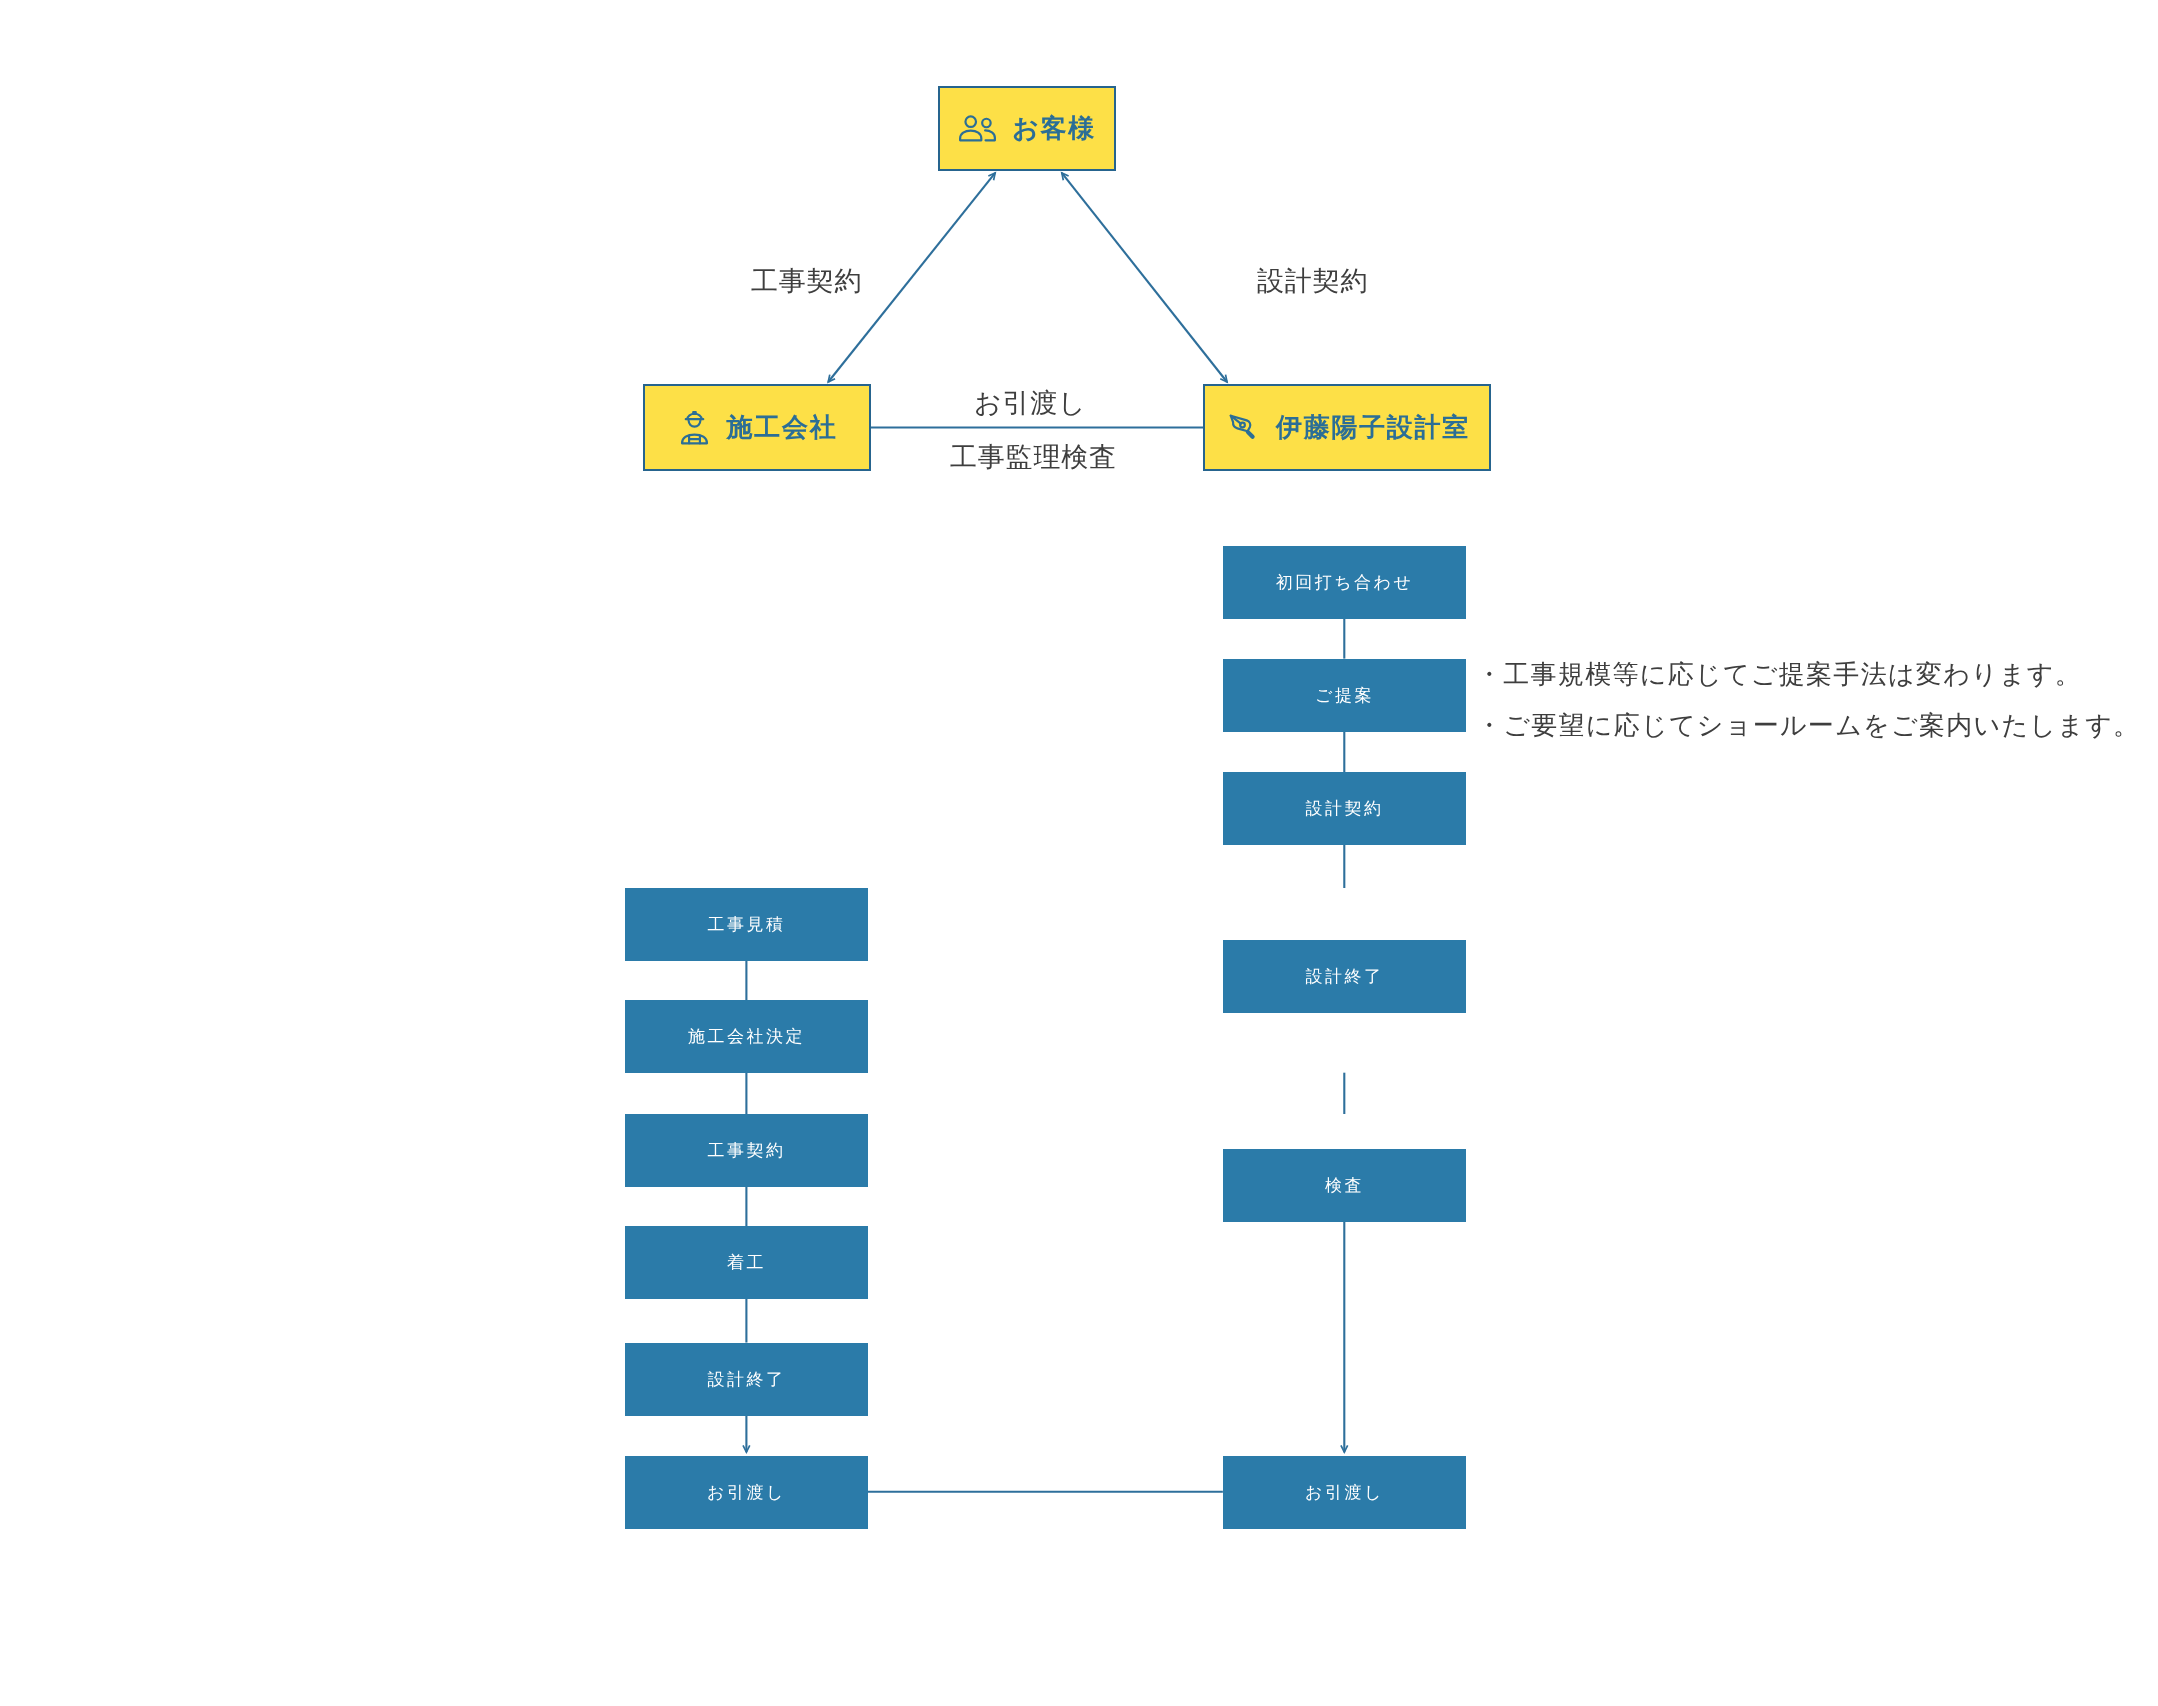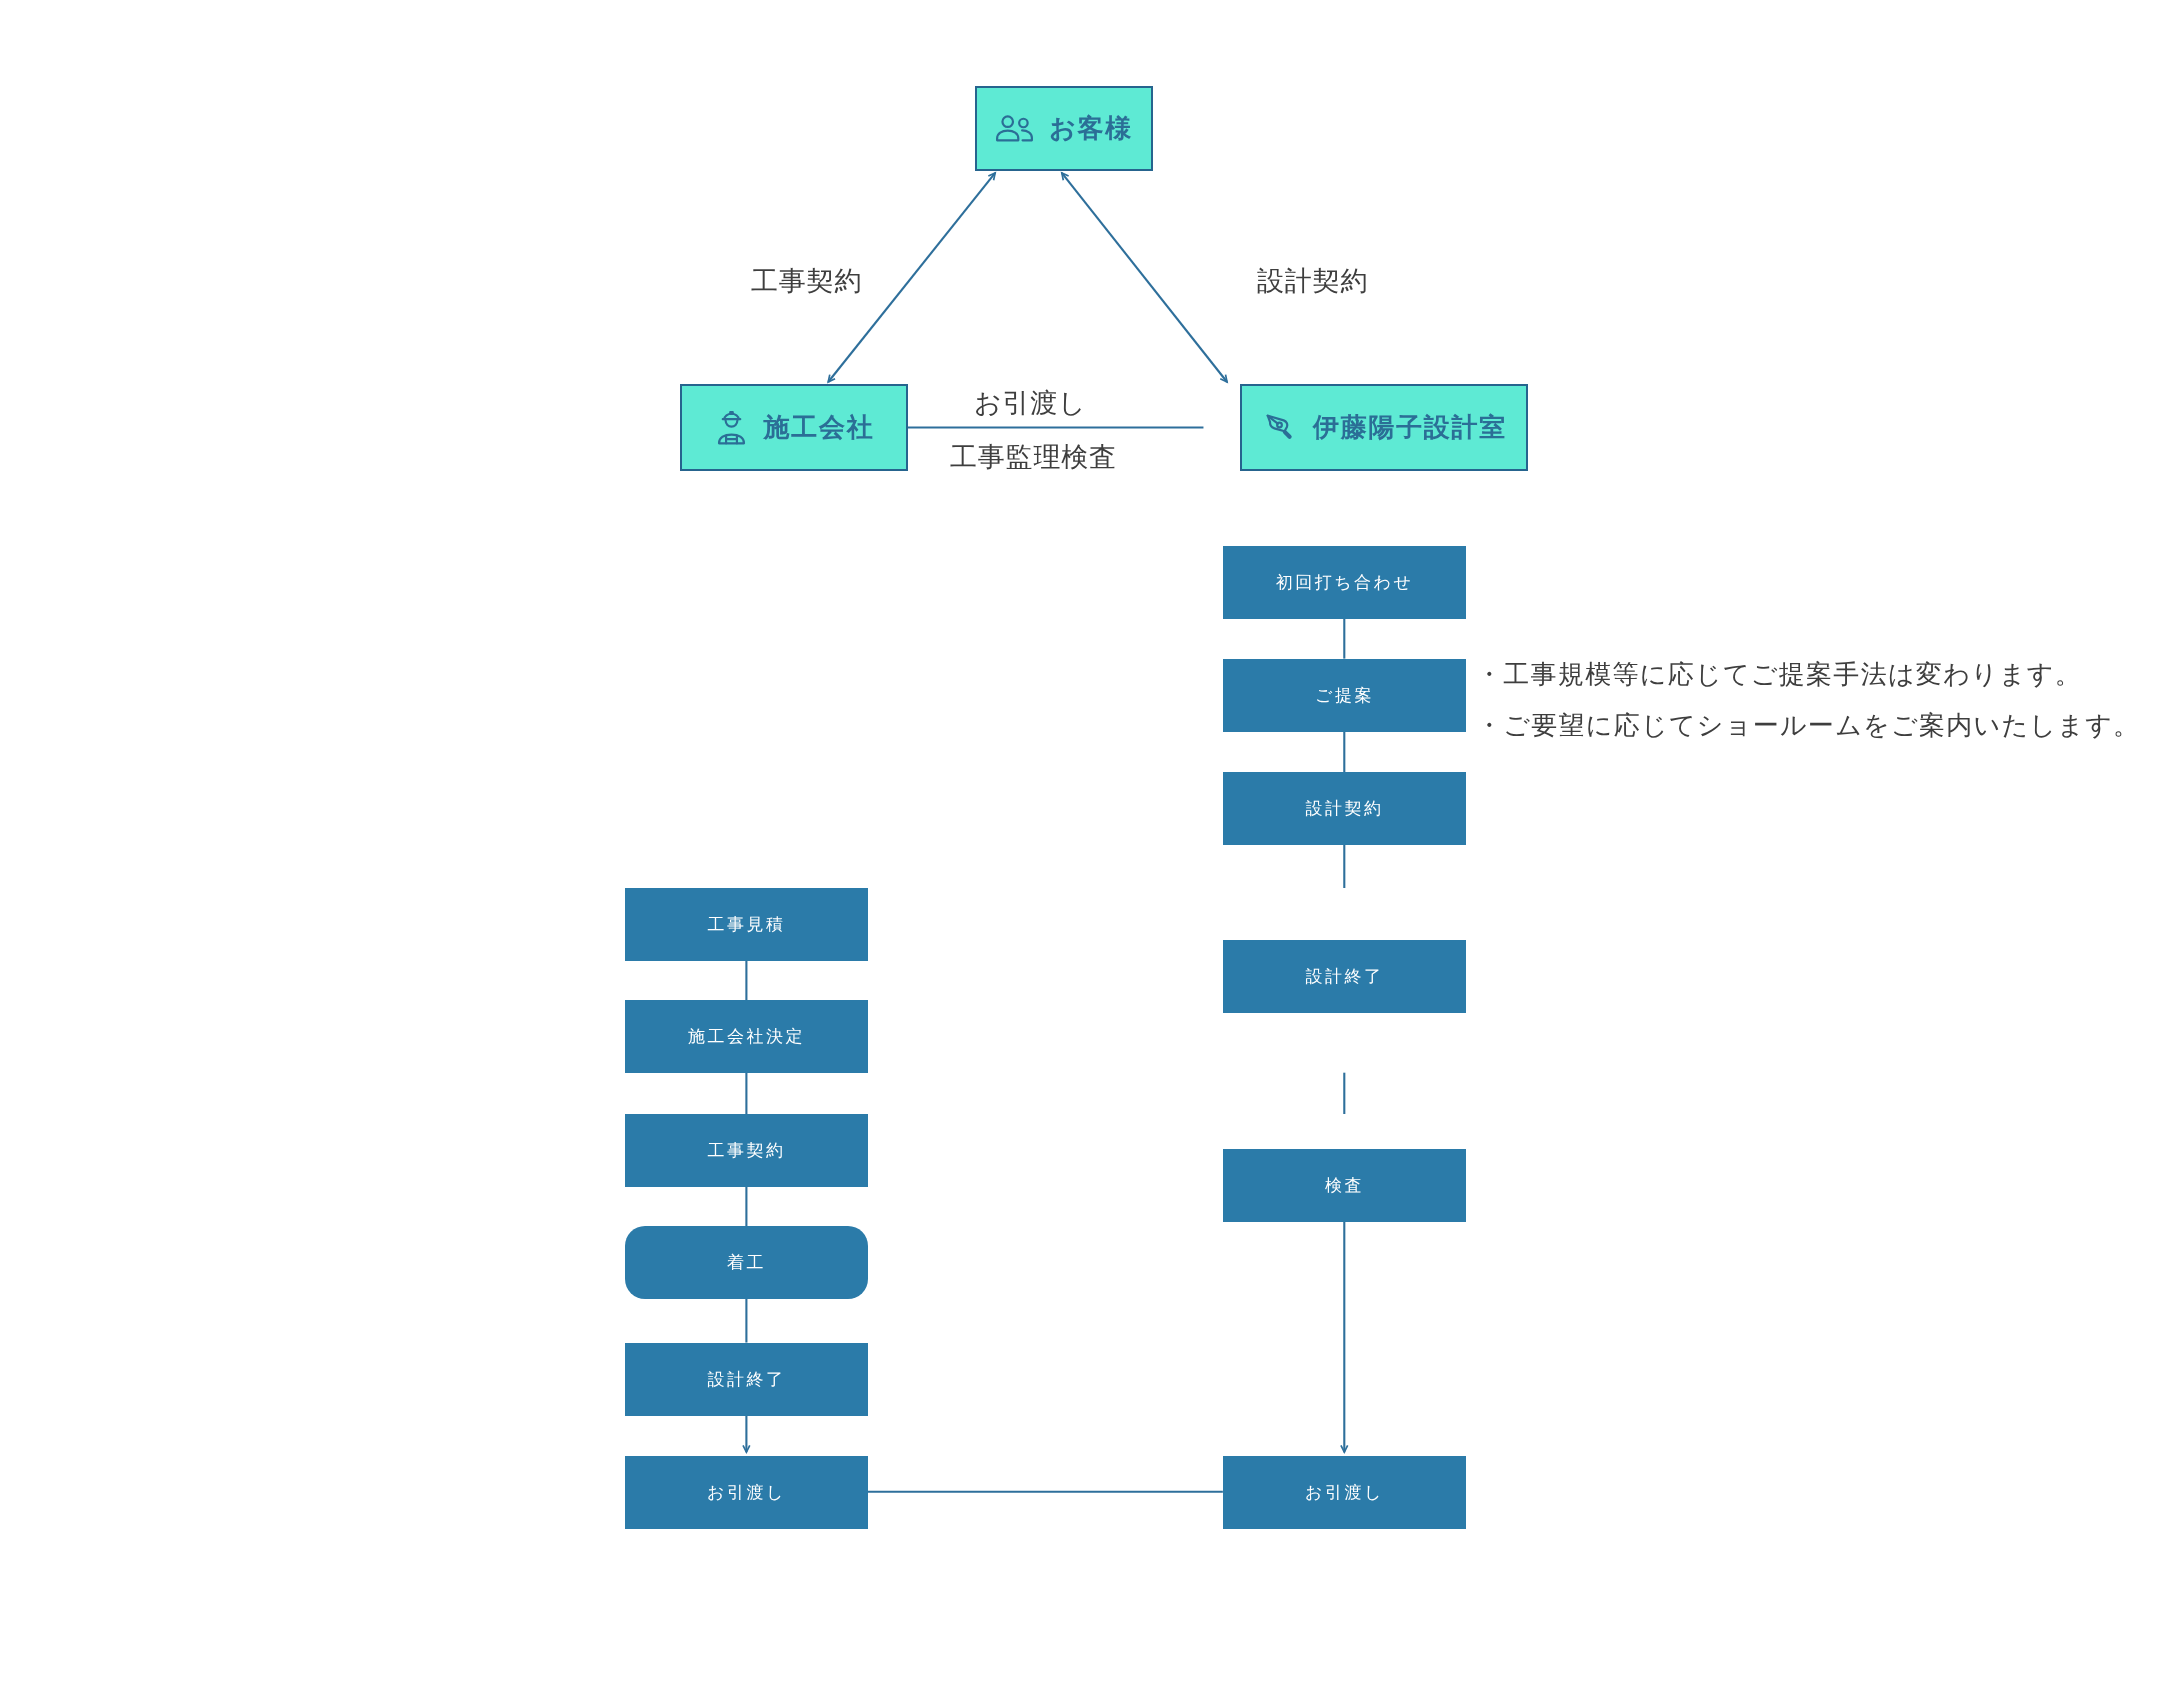--- a/index.html
+++ b/index.html
@@ -12,24 +12,24 @@
   }
   html,body{margin:0;padding:0;background:#ffffff;}
   .canvas{
     position:relative;width:2159px;height:1706px;background:#ffffff;overflow:hidden;
     font-family:"DejaVu Serif","Liberation Serif",serif;
   }
   svg.lines{position:absolute;left:0;top:0;width:2159px;height:1706px;pointer-events:none;}
   svg.lines line{stroke:var(--line);stroke-width:2.5;fill:none;}
   .mk{stroke:var(--line);stroke-width:2;fill:none;}
   .entity{
-    position:absolute;background:#5eead4;border:2.5px solid var(--outline);
+    position:absolute;background:#fde047;border:2.5px solid var(--outline);
     display:flex;align-items:center;justify-content:center;gap:15px;
     font-size:26px;font-weight:700;color:var(--entity-text);
-    box-sizing:border-box;letter-spacing:1.7px;margin-left:37px;
+    box-sizing:border-box;letter-spacing:1.7px;
   }
   .entity .icon{flex:0 0 auto;color:var(--entity-text);}
   .step{
     position:absolute;width:243px;height:73px;background:var(--box-fill);
     color:var(--step-text);display:flex;align-items:center;justify-content:center;
     font-size:17px;font-weight:400;letter-spacing:2.5px;
   }
   .lbl{
     position:absolute;font-size:27px;color:var(--label-text);
     letter-spacing:0.8px;white-space:nowrap;
@@ -122,21 +122,21 @@
   <div class="step" style="left:1223px;top:546px;">初回打ち合わせ</div>
   <div class="step" style="left:1223px;top:659px;">ご提案</div>
   <div class="step" style="left:1223px;top:772px;">設計契約</div>
   <div class="step" style="left:1223px;top:940px;">設計終了</div>
   <div class="step" style="left:1223px;top:1114px;margin-top:35px;">検査</div>
   <div class="step" style="left:1223px;top:1456px;">お引渡し</div>
 
   <div class="step" style="left:625px;top:888px;">工事見積</div>
   <div class="step" style="left:625px;top:1000px;">施工会社決定</div>
   <div class="step" style="left:625px;top:1114px;">工事契約</div>
-  <div class="step" style="left:625px;top:1226px;border-radius:20px;">着工</div>
+  <div class="step" style="left:625px;top:1226px;">着工</div>
   <div class="step" style="left:625px;top:1343px;">設計終了</div>
   <div class="step" style="left:625px;top:1456px;">お引渡し</div>
 
   <div class="notes">
     <div>・工事規模等に応じてご提案手法は変わります。</div>
     <div>・ご要望に応じてショールームをご案内いたします。</div>
   </div>
 
 </div>
 

